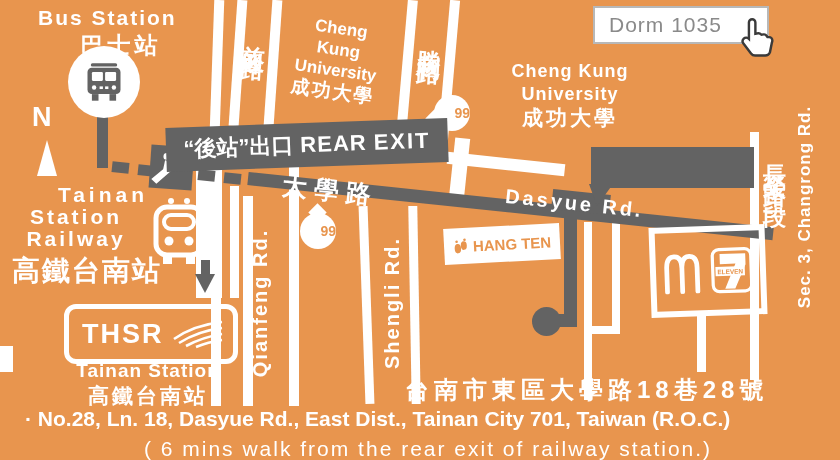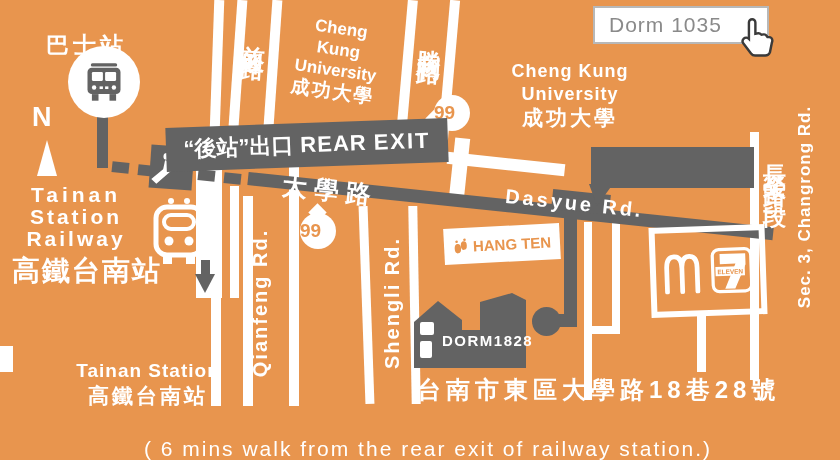--- a/index.html
+++ b/index.html
@@ -5,21 +5,21 @@
   html,body{margin:0;padding:0;}
   .map{position:relative;width:840px;height:460px;background:#E8954E;overflow:hidden;
        font-family:"Liberation Sans","DejaVu Sans",sans-serif;color:#fff;}
   .abs{position:absolute;}
   .road{position:absolute;background:#fff;z-index:1;}
   .dark{position:absolute;background:#636363;z-index:2;}
   .wlabel{position:absolute;color:#fff;font-weight:bold;z-index:5;white-space:nowrap;}
   .vtext{writing-mode:vertical-rl;text-orientation:upright;}
   .rot-90{transform:rotate(-90deg);transform-origin:center;text-align:center;}
   .badge{position:absolute;width:36px;height:36px;border-radius:50%;background:#fff;color:#E8954E;
-         font-weight:bold;font-size:19px;display:flex;align-items:center;justify-content:flex-start;z-index:3;}
+         font-weight:bold;font-size:14px;display:flex;align-items:center;justify-content:flex-end;z-index:3;}
   .badge-tail{position:absolute;width:13px;height:13px;background:#fff;transform:rotate(45deg);z-index:2;}
   .banner{position:absolute;left:166px;top:123px;width:282px;height:44px;background:#636363;z-index:4;
           transform:rotate(-2deg);display:flex;align-items:center;justify-content:center;gap:7px;}
   .banner span{font-size:22px;color:#fff;}
   .ln18{position:absolute;left:591px;top:147px;width:163px;height:41px;background:#636363;z-index:4;
         display:flex;align-items:center;justify-content:center;gap:20px;font-size:24px;font-weight:bold;}
   .ln18-tail{position:absolute;left:589px;top:184px;width:0;height:0;z-index:4;
         border-left:8px solid transparent;border-right:16px solid transparent;border-top:22px solid #636363;}
   .searchbox{position:absolute;left:593px;top:6px;width:172px;height:34px;background:#fff;
         border:2px solid #b8b8b8;z-index:7;display:flex;align-items:center;}
@@ -82,21 +82,22 @@
     <svg viewBox="0 0 40 40" width="43" height="43">
       <path d="M2 32 L24 11 L37 11 L37 16 L27 16 L7 36 Z" fill="#fff"></path>
       <circle cx="15" cy="10" r="3.2" fill="#fff"></circle>
       <rect x="13" y="14" width="5" height="9" fill="#fff" transform="rotate(8 15 18)"></rect>
     </svg>
   </div>
 
   <div class="wlabel" style="left:32px;top:102px;font-size:27px;">N</div>
   <div class="abs tri-up" style="left:37px;top:140px;z-index:3;"></div>
 
-  <div class="wlabel" style="left:46px;top:30px;width:134px;text-align:left;font-size:23px;letter-spacing:4px;">巴士站</div>
+  <div class="wlabel" style="left:38px;top:6px;width:134px;text-align:center;font-size:21px;letter-spacing:2px;">Bus Station</div>
+  <div class="wlabel" style="left:54px;top:30px;width:134px;text-align:center;font-size:23px;letter-spacing:4px;">巴士站</div>
   <div class="abs" style="left:68px;top:46px;width:72px;height:72px;border-radius:50%;background:#fff;z-index:3;display:flex;align-items:center;justify-content:center;">
     <svg viewBox="0 0 40 40" width="44" height="44">
       <rect x="8" y="3" width="24" height="3" rx="1.5" fill="#636363"></rect>
       <rect x="5" y="7" width="30" height="24" rx="4" fill="#636363"></rect>
       <rect x="9" y="11" width="10" height="8" rx="1" fill="#fff"></rect>
       <rect x="21" y="11" width="10" height="8" rx="1" fill="#fff"></rect>
       <circle cx="11" cy="25" r="2" fill="#fff"></circle>
       <circle cx="29" cy="25" r="2" fill="#fff"></circle>
       <rect x="16" y="24" width="3" height="2.4" fill="#fff"></rect>
       <rect x="21" y="24" width="3" height="2.4" fill="#fff"></rect>
@@ -140,21 +141,21 @@
   <div class="wlabel" style="left:505px;top:192px;font-size:20px;letter-spacing:3px;transform:rotate(6deg);">Dasyue Rd.</div>
 
   <div class="ln18-tail"></div>
   <div class="ln18">
   </div>
 
   <div class="wlabel vtext" style="left:760px;top:146px;font-size:23px;letter-spacing:10px;z-index:3;">長榮路三段</div>
   <div class="wlabel rot-90" style="left:672px;top:196px;width:268px;height:22px;font-size:17px;letter-spacing:1px;">Sec. 3, Changrong Rd.</div>
 
   <div class="abs center" style="left:4px;top:184px;width:144px;font-weight:bold;line-height:22px;z-index:3;">
-    <div style="font-size:21px;letter-spacing:4px;">Tainan</div>
+    <div style="font-size:21px;letter-spacing:4px;text-align:right;">Tainan</div>
     <div style="font-size:21px;letter-spacing:3px;">Station</div>
     <div style="font-size:21px;letter-spacing:3px;">Railway</div>
   </div>
   <div class="wlabel" style="left:2px;top:252px;width:170px;text-align:center;font-size:28px;letter-spacing:2px;">高鐵台南站</div>
 
   <svg class="abs" viewBox="0 0 58 72" width="58" height="72" style="left:150px;top:196px;z-index:3;">
     <circle cx="21" cy="5" r="3" fill="#fff"></circle>
     <circle cx="37" cy="5" r="3" fill="#fff"></circle>
     <rect x="6" y="11" width="46" height="48" rx="11" fill="none" stroke="#fff" stroke-width="5"></rect>
     <rect x="14" y="19" width="30" height="14" rx="7" fill="none" stroke="#fff" stroke-width="4"></rect>
@@ -182,35 +183,35 @@
       <path d="M4 44V19Q4 7 12 7q8 0 8 12v25 M20 44V19q0-12 8-12q8 0 8 12v25" fill="none" stroke="#fff" stroke-width="5" stroke-linecap="round"></path>
     </svg>
     <svg viewBox="0 0 48 52" width="44" height="48">
       <rect x="3" y="3" width="42" height="46" rx="7" fill="none" stroke="#fff" stroke-width="3.5"></rect>
       <path d="M11 8 H39 V20 L27 46 H16 L28 19 H11 Z" fill="#fff"></path>
       <rect x="6" y="22" width="32" height="10" fill="#fff"></rect>
       <text x="22" y="30" text-anchor="middle" font-size="7" font-weight="bold" fill="#E8954E" font-family="Liberation Sans, sans-serif">ELEVEN</text>
     </svg>
   </div>
 
+  <div class="thsr-box">
+    <span style="font-size:27px;font-weight:bold;letter-spacing:2px;margin-left:13px;">THSR</span>
+    <svg viewBox="0 0 52 30" width="52" height="30" style="margin-left:8px;">
+      <path d="M2 20 Q22 6 50 3" fill="none" stroke="#fff" stroke-width="2.6"></path>
+      <path d="M7 24 Q26 12 50 9" fill="none" stroke="#fff" stroke-width="2.6"></path>
+      <path d="M14 27 Q31 18 50 15" fill="none" stroke="#fff" stroke-width="2.6"></path>
+      <path d="M24 28 Q36 23 50 21" fill="none" stroke="#fff" stroke-width="2.6"></path>
+    </svg>
+  </div>
   <div class="wlabel" style="left:58px;top:360px;width:180px;text-align:center;font-size:19px;letter-spacing:1px;">Tainan Station</div>
   <div class="wlabel" style="left:58px;top:382px;width:180px;text-align:center;font-size:21px;letter-spacing:3px;">高鐵台南站</div>
 
-  <div class="abs" style="left:412px;top:288px;width:128px;height:80px;z-index:3;">
-    <svg viewBox="0 0 128 80" width="128" height="80">
-      <path d="M2 80 L2 34 L26 13 L50 32 L50 80 Z" fill="#636363"></path>
-      <rect x="48" y="42" width="22" height="38" fill="#636363"></rect>
-      <path d="M68 80 L68 14 L100 5 L114 12 L114 80 Z" fill="#636363"></path>
-      <rect x="8" y="34" width="14" height="13" rx="2" fill="#fff"></rect>
-      <rect x="8" y="53" width="12" height="17" rx="2" fill="#fff"></rect>
-    </svg>
-    <div class="wlabel" style="left:30px;top:44px;font-size:15px;letter-spacing:1.5px;">DORM1828</div>
-  </div>
-
-  <div class="wlabel" style="left:405px;top:374px;font-size:24px;letter-spacing:5px;margin-left:12px;">台南市東區大學路18巷28號</div>
+
+  <div class="wlabel" style="left:405px;top:374px;font-size:24px;letter-spacing:5px;">台南市東區大學路18巷28號</div>
+  <div class="wlabel" style="left:25px;top:407px;font-size:21px;">· No.28, Ln. 18, Dasyue Rd., East Dist., Tainan City 701, Taiwan (R.O.C.)</div>
   <div class="wlabel" style="left:118px;top:437px;width:620px;text-align:center;font-size:21px;font-weight:normal;letter-spacing:2px;">( 6 mins walk from the rear exit of railway station.)</div>
 
   <div class="searchbox">
     <span>Dorm 1035</span>
   </div>
   <svg class="abs" viewBox="0 0 26 26" width="42" height="46" style="left:736px;top:14px;z-index:8;">
     <path d="M10 2c1.1 0 2 .9 2 2v7l1.5-.3c.4-.1.9 0 1.2.2l1.1.7 1.3-.2c.7-.1 1.4.2 1.8.8l.6.9h1c1.1 0 2 .9 2 2 0 .5-.1 1-.3 1.4L21 22.5c-.5 1.2-1.6 2-2.9 2h-6.3c-1 0-1.9-.5-2.5-1.3L4.6 17c-.7-.9-.6-2.2.2-3 .8-.8 2.1-.8 2.9-.1l.3.3V4c0-1.1.9-2 2-2z" fill="#fff" stroke="#3a3a3a" stroke-width="1.5"></path>
   </svg>
 
 </div>

